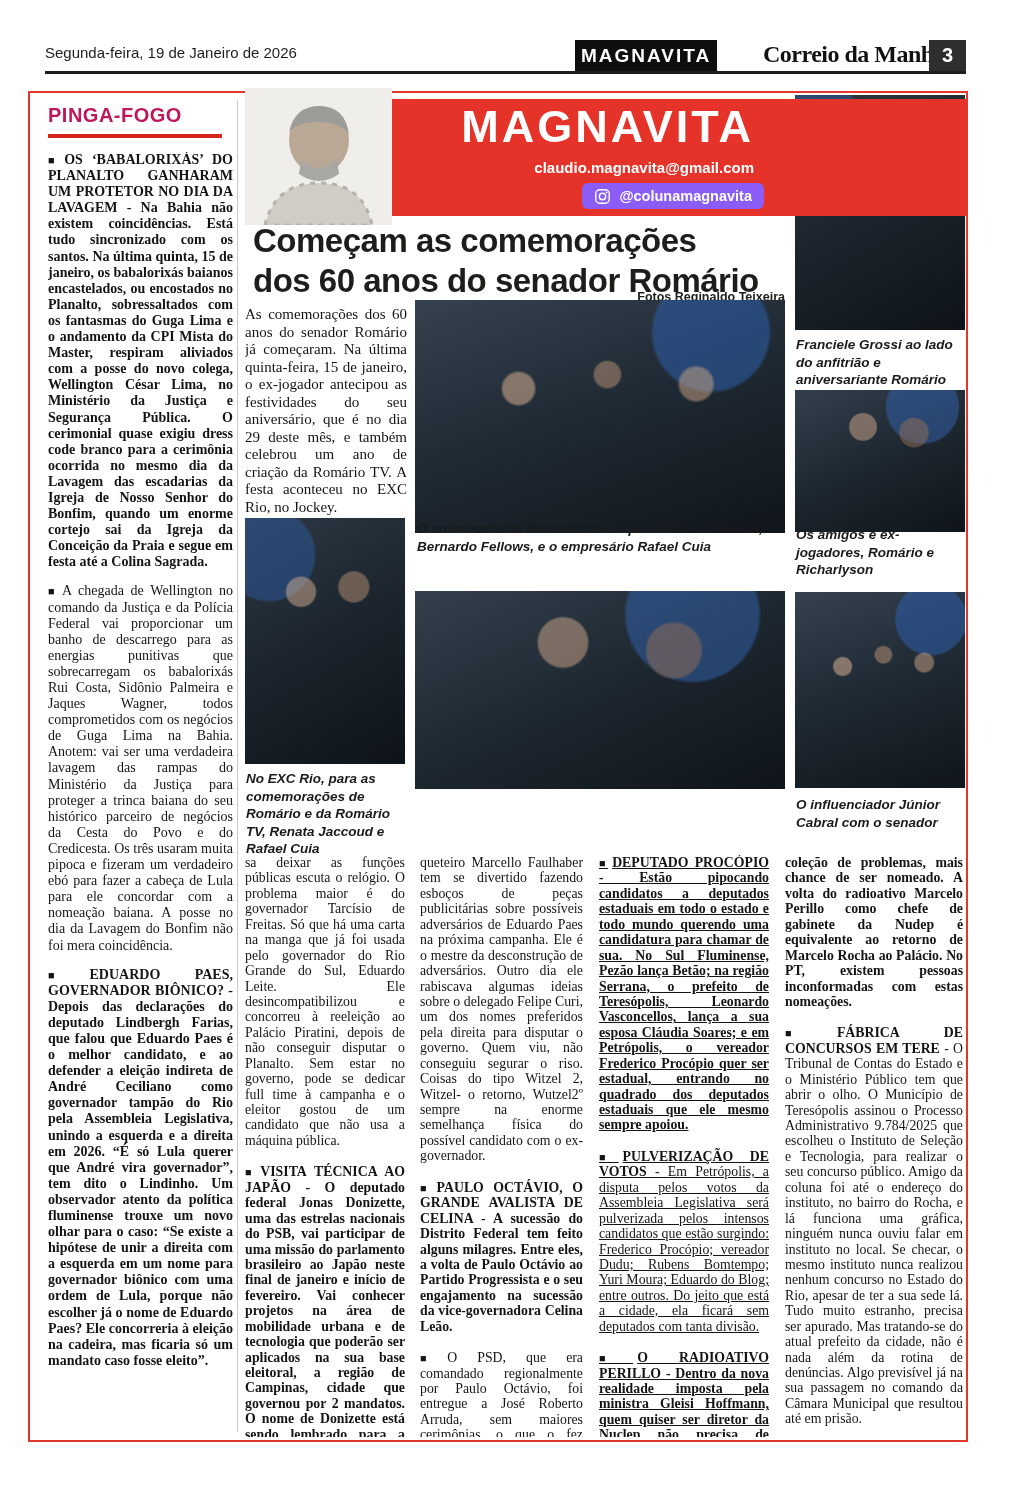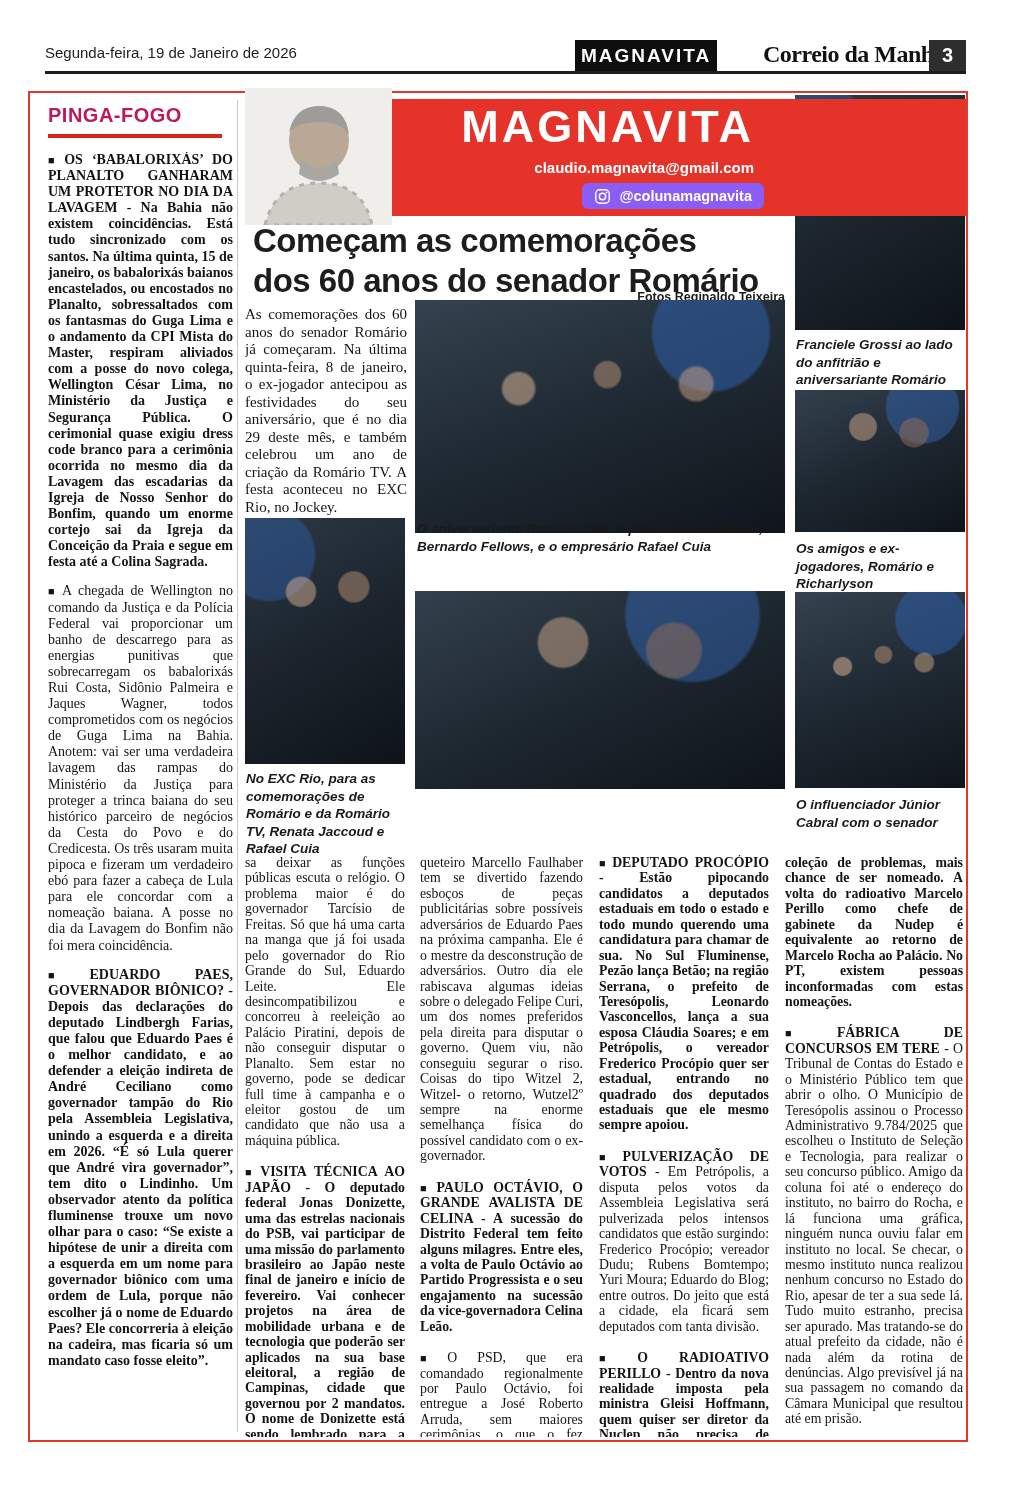--- a/index.html
+++ b/index.html
@@ -78,21 +78,21 @@
 
   .caption{position:absolute;font-family:"Liberation Sans",sans-serif;font-weight:bold;
            font-style:italic;font-size:13.5px;line-height:1.3;color:#1a1a1a;}
 
   
   .bcol{position:absolute;top:855px;height:582px;overflow:hidden;font-size:13.8px;
         line-height:1.12;text-align:justify;}
   .bcol .news-item + .news-item{margin-top:16px;}
   #col1{left:245px;width:160px;}
   #col2{left:420px;width:163px;}
-  #col3{left:599px;width:170px;}
+  #col3{left:599px;width:170px;text-decoration:underline;}
   #col4{left:785px;width:178px;}
 </style>
 </head>
 <body>
 
 <div class="page">
 
   <div class="hdr-date">Segunda-feira, 19 de Janeiro de 2026</div>
   <div class="hdr-tag">MAGNAVITA</div>
   <div class="hdr-masthead">Correio da Manhã</div>
@@ -133,35 +133,35 @@
       <span>@colunamagnavita</span>
     </div>
   </div>
 
   <div class="headline">
     <div>Começam as comemorações</div>
     <div>dos 60 anos do senador Romário</div>
   </div>
   <div class="photo-credit">Fotos Reginaldo Teixeira</div>
 
-  <div class="intro">As comemorações dos 60 anos do senador Romário já começaram. Na última quinta-feira, 8 de janeiro, o ex-jogador antecipou as festividades do seu aniversário, que é no dia 29 deste mês, e também celebrou um ano de criação da Romário TV. A festa aconteceu no EXC Rio, no Jockey.</div>
+  <div class="intro">As comemorações dos 60 anos do senador Romário já começaram. Na última quinta-feira, 15 de janeiro, o ex-jogador antecipou as festividades do seu aniversário, que é no dia 29 deste mês, e também celebrou um ano de criação da Romário TV. A festa aconteceu no EXC Rio, no Jockey.</div>
 
   <div class="photo party1" style="left:415px;top:300px;width:370px;height:233px;"></div>
   <div class="caption" style="left:417px;top:520px;width:362px;">O aniversariante Romário com o presidente da Riotur, Bernardo Fellows, e o empresário Rafael Cuia</div>
 
   <div class="photo party2" style="left:245px;top:518px;width:160px;height:246px;"></div>
   <div class="caption" style="left:246px;top:770px;width:158px;">No EXC Rio, para as comemorações de Romário e da Romário TV, Renata Jaccoud e Rafael Cuia</div>
 
   <div class="photo party3" style="left:415px;top:591px;width:370px;height:198px;"></div>
 
   <div class="photo party2" style="left:795px;top:95px;width:170px;height:235px;"></div>
   <div class="caption" style="left:796px;top:336px;width:168px;">Franciele Grossi ao lado do anfitrião e aniversariante Romário</div>
 
   <div class="photo party3" style="left:795px;top:390px;width:170px;height:142px;"></div>
-  <div class="caption" style="left:796px;top:540px;width:168px;">Os amigos e ex-jogadores, Romário e Richarlyson</div>
+  <div class="caption" style="left:796px;top:526px;width:168px;">Os amigos e ex-jogadores, Romário e Richarlyson</div>
 
   <div class="photo party1" style="left:795px;top:592px;width:170px;height:196px;"></div>
   <div class="caption" style="left:796px;top:796px;width:168px;">O influenciador Júnior Cabral com o senador</div>
 
   <div class="bcol" id="col1">
       <p class="news-item">sa deixar as funções públicas escuta o relógio. O problema maior é do governador Tarcísio de Freitas. Só que há uma carta na manga que já foi usada pelo governador do Rio Grande do Sul, Eduardo Leite. Ele desincompatibilizou e concorreu à reeleição ao Palácio Piratini, depois de não conseguir disputar o Planalto. Sem estar no governo, pode se dedicar full time à campanha e o eleitor gostou de um candidato que não usa a máquina pública.</p>
       <p class="news-item bold"><span class="bullet">■</span><span class="lead">VISITA TÉCNICA AO JAPÃO </span>- O deputado federal Jonas Donizette, uma das estrelas nacionais do PSB, vai participar de uma missão do parlamento brasileiro ao Japão neste final de janeiro e início de fevereiro. Vai conhecer projetos na área de mobilidade urbana e de tecnologia que poderão ser aplicados na sua base eleitoral, a região de Campinas, cidade que governou por 2 mandatos. O nome de Donizette está sendo lembrado para a chapa majoritária paulista nestas próximas eleições. Em tempo: o Japão é o país com a maior rede de trens-bala no mundo.</p>
     </div>
   <div class="bcol" id="col2">
       <p class="news-item">queteiro Marcello Faulhaber tem se divertido fazendo esboços de peças publicitárias sobre possíveis adversários de Eduardo Paes na próxima campanha. Ele é o mestre da desconstrução de adversários. Outro dia ele rabiscava algumas ideias sobre o delegado Felipe Curi, um dos nomes preferidos pela direita para disputar o governo. Quem viu, não conseguiu segurar o riso. Coisas do tipo Witzel 2, Witzel- o retorno, Wutzel2º sempre na enorme semelhança física do possível candidato com o ex-governador.</p>

